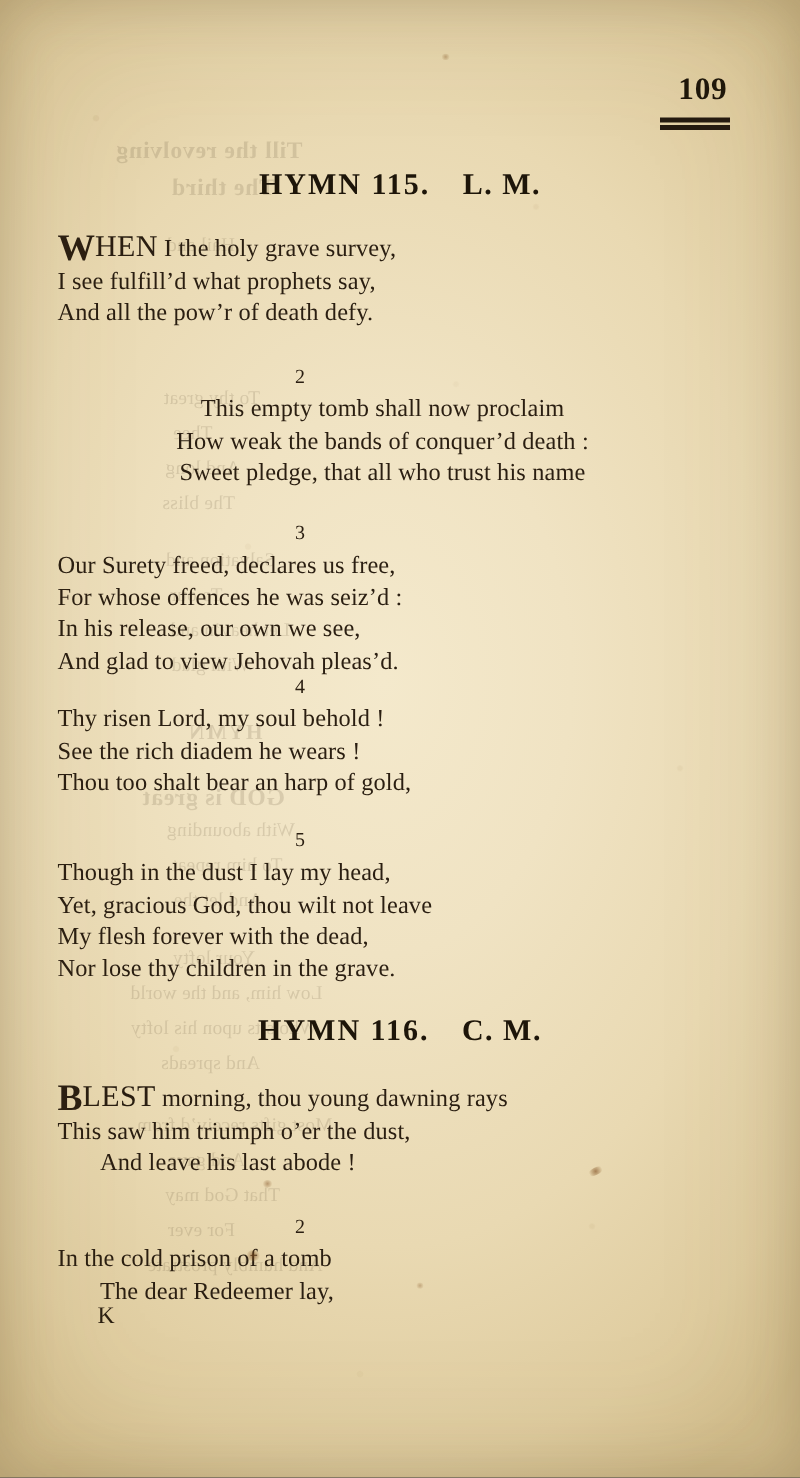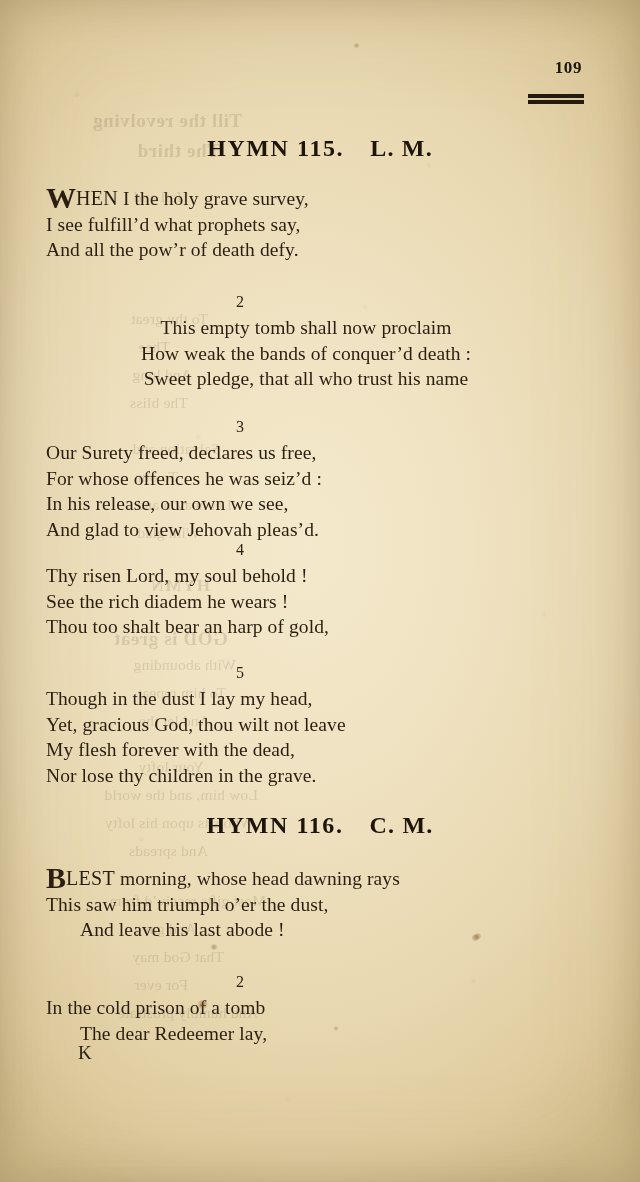--- a/index.html
+++ b/index.html
@@ -81,21 +81,21 @@
   .content {
     position: absolute;
     inset: 0;
     color: #241a10;
   }
 
   .page-number {
     position: absolute;
     top: 58px;
     right: 58px;
-    font-size: 17px;
+    font-size: 25px;
     font-weight: 700;
     letter-spacing: .6px;
     color: #1d1509;
   }
   .rule-group {
     position: absolute;
     top: 94px;
     right: 56px;
     width: 56px;
   }
@@ -151,21 +151,21 @@
 
   .dropcap {
     font-size: 30px;
     font-weight: 700;
     line-height: 0;
     position: relative;
     top: 3px;
     letter-spacing: 0;
   }
   .smallcaps {
-    font-size: 20px;
+    font-size: 24px;
     letter-spacing: .3px;
   }
 
   .signature-mark {
     position: absolute;
     font-size: 19px;
     color: #2a1e11;
   }
 </style>
 </head>
@@ -238,21 +238,21 @@
         </div>
         <div class="stanza-num" style="top: 664px;">5</div>
         <div class="stanza" style="top: 686px;">
           <div class="line">Though in the dust I lay my head,</div>
           <div class="line">Yet, gracious God, thou wilt not leave</div>
           <div class="line">My flesh forever with the dead,</div>
           <div class="line">Nor lose thy children in the grave.</div>
         </div>
         <div class="hymn-title" style="top: 812px;"><span>HYMN 116.</span><span class="metre">C. M.</span></div>
         <div class="stanza cm" style="top: 866px;">
-          <div class="line"><span class="dropcap">B</span><span class="smallcaps">LEST</span><span> morning, whose head dawning rays</span></div>
+          <div class="line"><span class="dropcap">B</span><span class="smallcaps">LEST</span><span> morning, thou young dawning rays</span></div>
           <div class="line">This saw him triumph o’er the dust,</div>
           <div class="line indent">And leave  his last abode !</div>
         </div>
         <div class="stanza-num" style="top: 973px;">2</div>
         <div class="stanza cm" style="top: 995px;">
           <div class="line">In the cold prison of a tomb</div>
           <div class="line indent">The dear Redeemer lay,</div>
         </div>
       </div>
 

